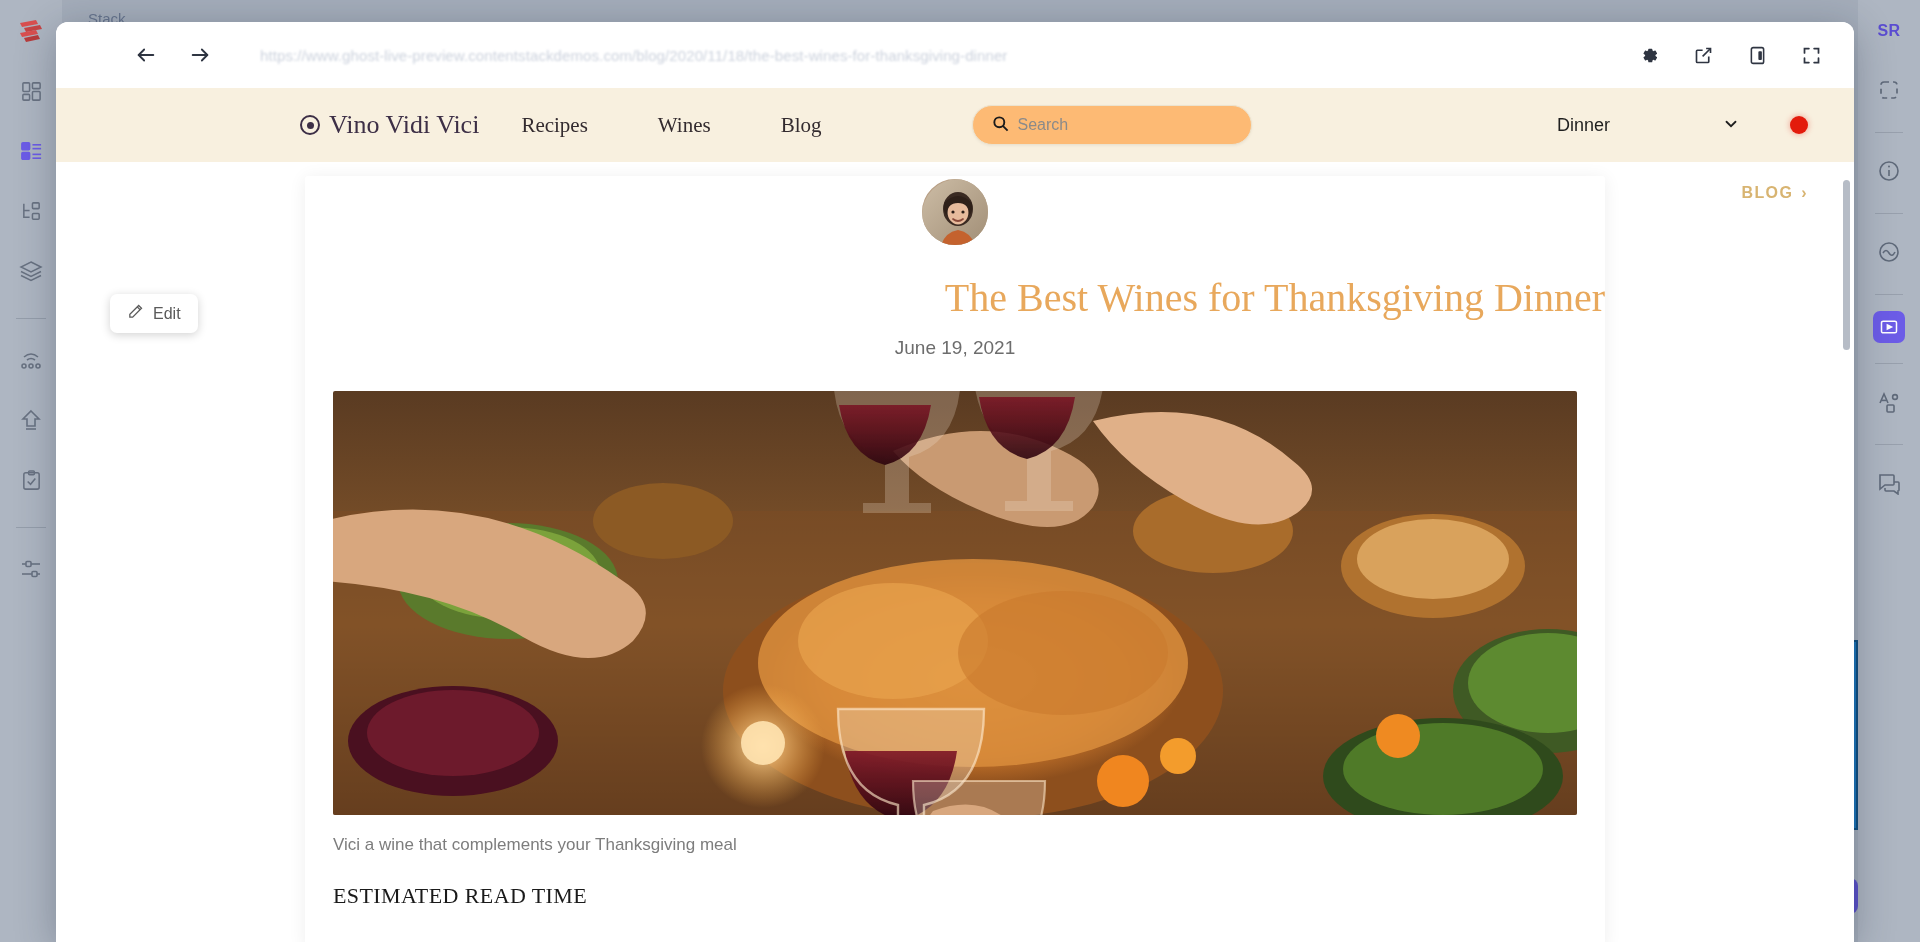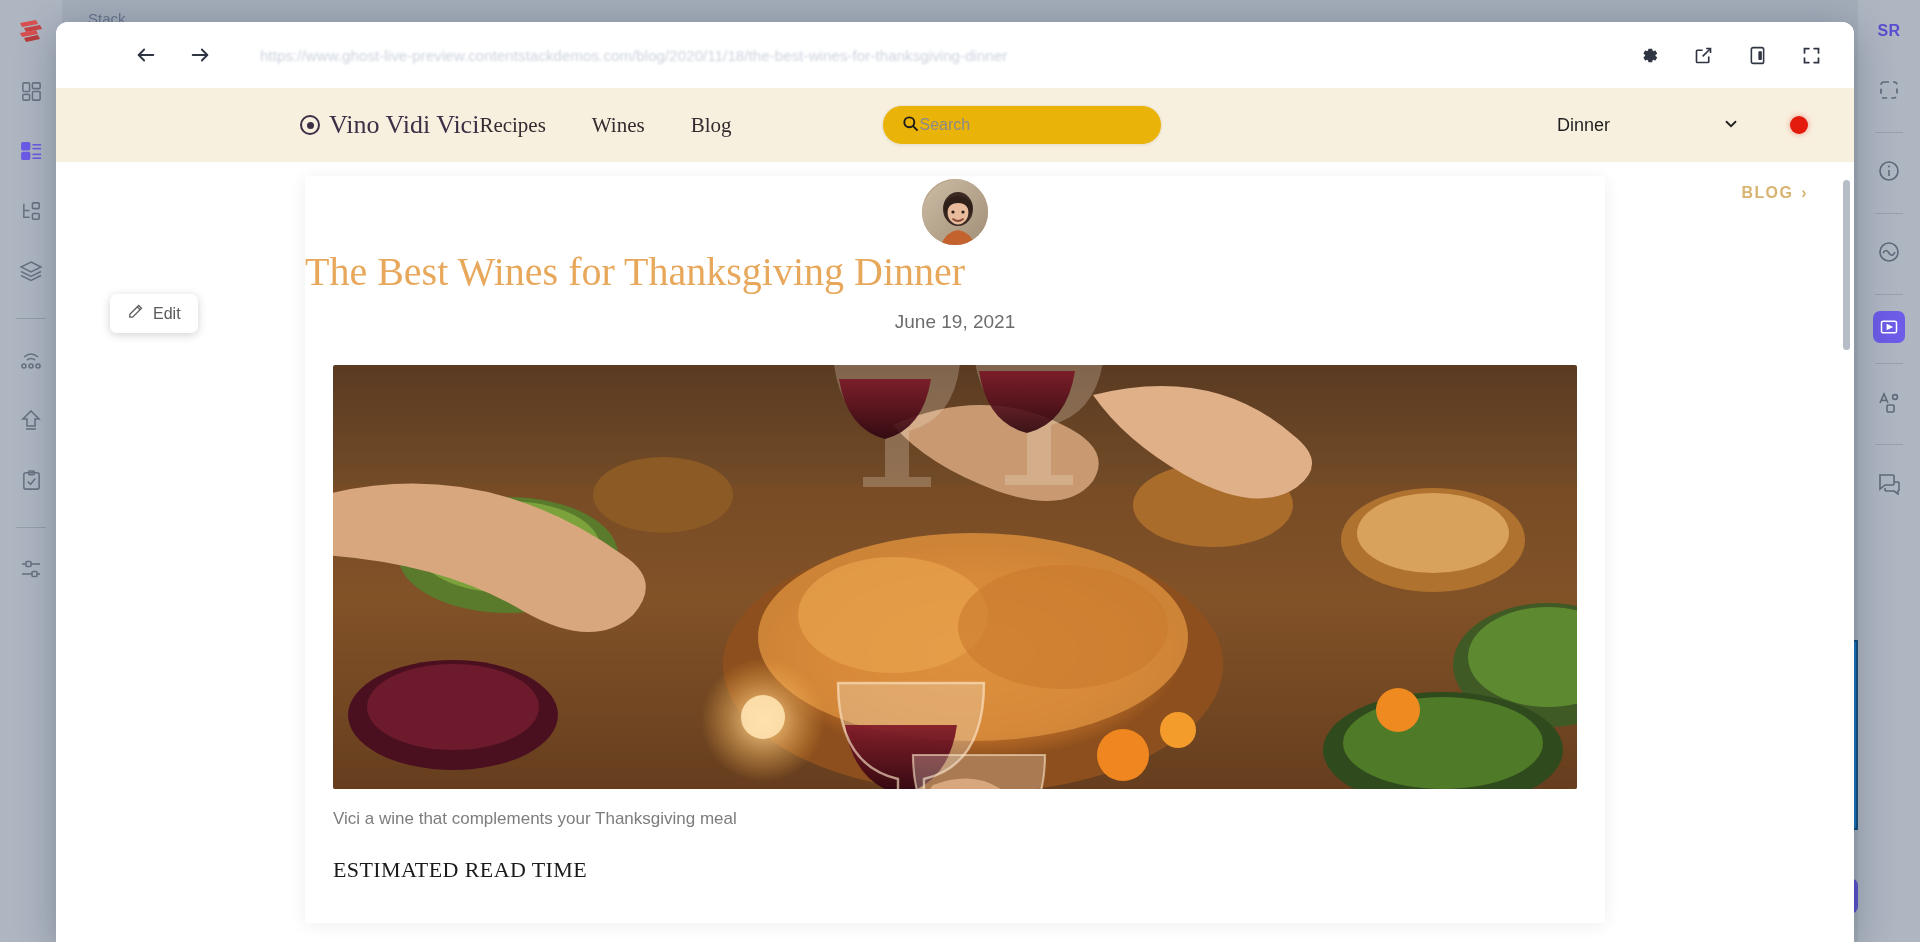--- a/index.html
+++ b/index.html
@@ -100,29 +100,29 @@
   .site-header {
     height:74px; background:#f8f0df;
     display:flex; align-items:center; padding:0 46px 0 244px;
   }
   .brand { display:flex; align-items:center; gap:9px; font-size:26px; color:#3d2f46; font-family:"Liberation Serif", serif;}
   .brand .glyph {
     width:20px;height:20px;border-radius:50%;border:2px solid #3d2f46;
     display:flex;align-items:center;justify-content:center;
   }
   .brand .glyph i { width:7px;height:7px;border-radius:50%;background:#3d2f46;display:block;}
-  .site-nav { display:flex; gap:46px; }
+  .site-nav { display:flex; gap:70px; margin-left:42px; }
   .site-nav a {
     font-family:"Liberation Serif", serif; font-size:21px;
     color:#332b2f; text-decoration:none;
   }
   .search-wrap {
     margin-left:150px; width:280px; height:40px;
-    background:#eab308; border:1px solid #ece3cf; border-radius:22px;
-    display:flex; align-items:center; gap:0; padding:0 18px;
+    background:#fdba74; border:1px solid #ece3cf; border-radius:22px;
+    display:flex; align-items:center; gap:8px; padding:0 18px;
     box-shadow:0 1px 3px rgba(0,0,0,.05);
   }
   .search-wrap input {
     border:none; outline:none; background:transparent;
     font-size:16px; color:#555; width:100%;
   }
   .search-wrap input::placeholder { color:#8a8a8a; }
   .lang {
     margin-left:auto; display:flex; align-items:center; gap:112px;
     font-size:18px; color:#1f1f1f; padding-right:8px;
@@ -144,21 +144,21 @@
     border-radius:3px; padding:0 0 40px;
     position:relative;
   }
   .author-ava {
     width:72px;height:72px;border-radius:50%;
     margin:-36px auto 0; position:relative; display:block;
     border:3px solid #fff; overflow:hidden;
     background:#b9a086;
   }
   .article-title {
-    text-align:left; 
+    text-align:right; margin-top:26px;
     font-family:"Liberation Serif", serif;
     font-size:40px; color:#e8a85c; font-weight:400;
   }
   .article-date { text-align:center; margin-top:16px; font-size:19px; color:#6d6d6d; }
   .hero {
     width:1244px; height:424px; margin:32px auto 0;
     border-radius:2px; overflow:hidden; position:relative;
   }
   .hero .sky { position:absolute; inset:0; }
   .caption { width:1244px; margin:20px auto 0; font-size:17px; color:#7d7d7d; }

